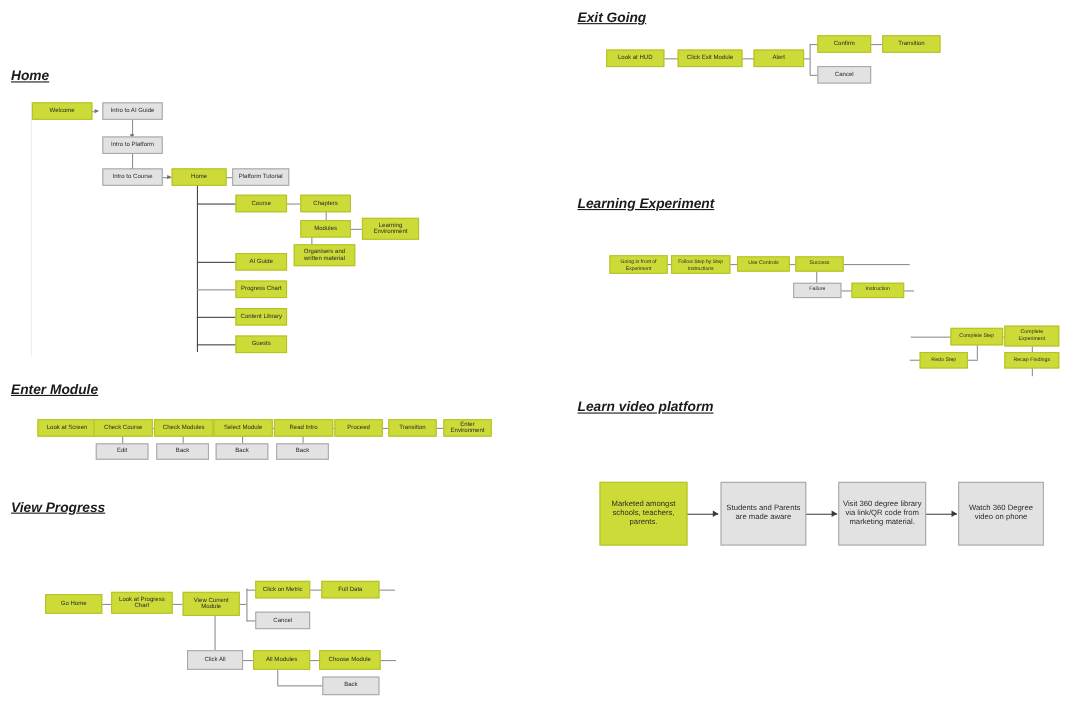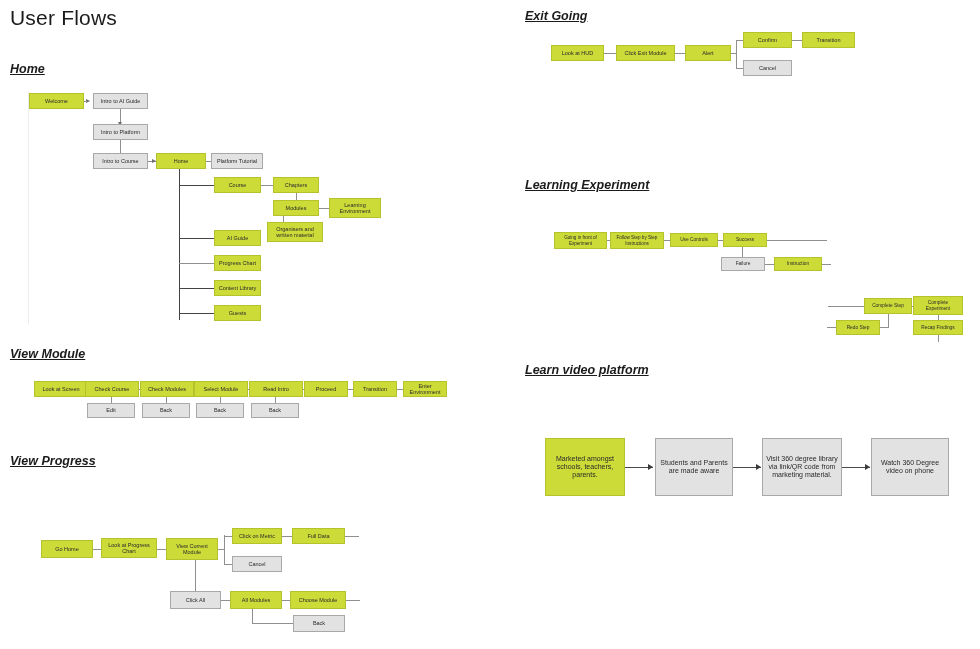--- a/index.html
+++ b/index.html
@@ -60,21 +60,20 @@
     border-bottom: 0;
   }
 
   .guide-line { position: absolute; background: #ededed; width: 1px; }
 </style>
 </head>
 <body>
 
 <div id="canvas">
 
-  <div class="page-title">User Flows</div>
 
   <div class="guide-line" style="left:28px; top:92px; height:232px;"></div>
 
   <div class="section-title" style="left:10px; top:62px;">Home</div>
 
   <div class="node green" style="left:29px; top:93px; width:55px; height:16px; font-size:5.5px;">Welcome</div>
   <div class="arrow sm" style="left:86px; top:98.5px;"></div>
   <div class="edge h" style="left:84px; top:101px; width:3px;"></div>
 
   <div class="node gray" style="left:93px; top:93px; width:55px; height:16px; font-size:5.5px;">Intro to AI Guide</div>
@@ -114,21 +113,21 @@
 
   <div class="edge h" style="left:179px; top:263px; width:36px;"></div>
   <div class="node green" style="left:214px; top:255px; width:47px; height:16px; font-size:5.5px;">Progress Chart</div>
 
   <div class="edge h thick" style="left:179px; top:288px; width:36px; height:1.2px;"></div>
   <div class="node green" style="left:214px; top:280px; width:47px; height:16px; font-size:5.5px;">Content Library</div>
 
   <div class="edge h thick" style="left:179px; top:313px; width:36px; height:1.2px;"></div>
   <div class="node green" style="left:214px; top:305px; width:47px; height:16px; font-size:5.5px;">Guests</div>
 
-  <div class="section-title" style="left:10px; top:347px;">View Module</div>
+  <div class="section-title" style="left:10px; top:347px;">Enter Module</div>
 
   <div class="node green" style="left:34px; top:381px; width:54px; height:16px; font-size:5.5px;">Look at Screen</div>
   <div class="edge h" style="left:88px; top:389px; width:6px;"></div>
 
   <div class="node green" style="left:85px; top:381px; width:54px; height:16px; font-size:5.5px;">Check Course</div>
   <div class="edge h" style="left:139px; top:389px; width:7px;"></div>
   <div class="edge v" style="left:111px; top:397px; height:7px;"></div>
   <div class="node gray" style="left:87px; top:403px; width:48px; height:15px; font-size:5.5px;">Edit</div>
 
   <div class="node green" style="left:140px; top:381px; width:54px; height:16px; font-size:5.5px;">Check Modules</div>

